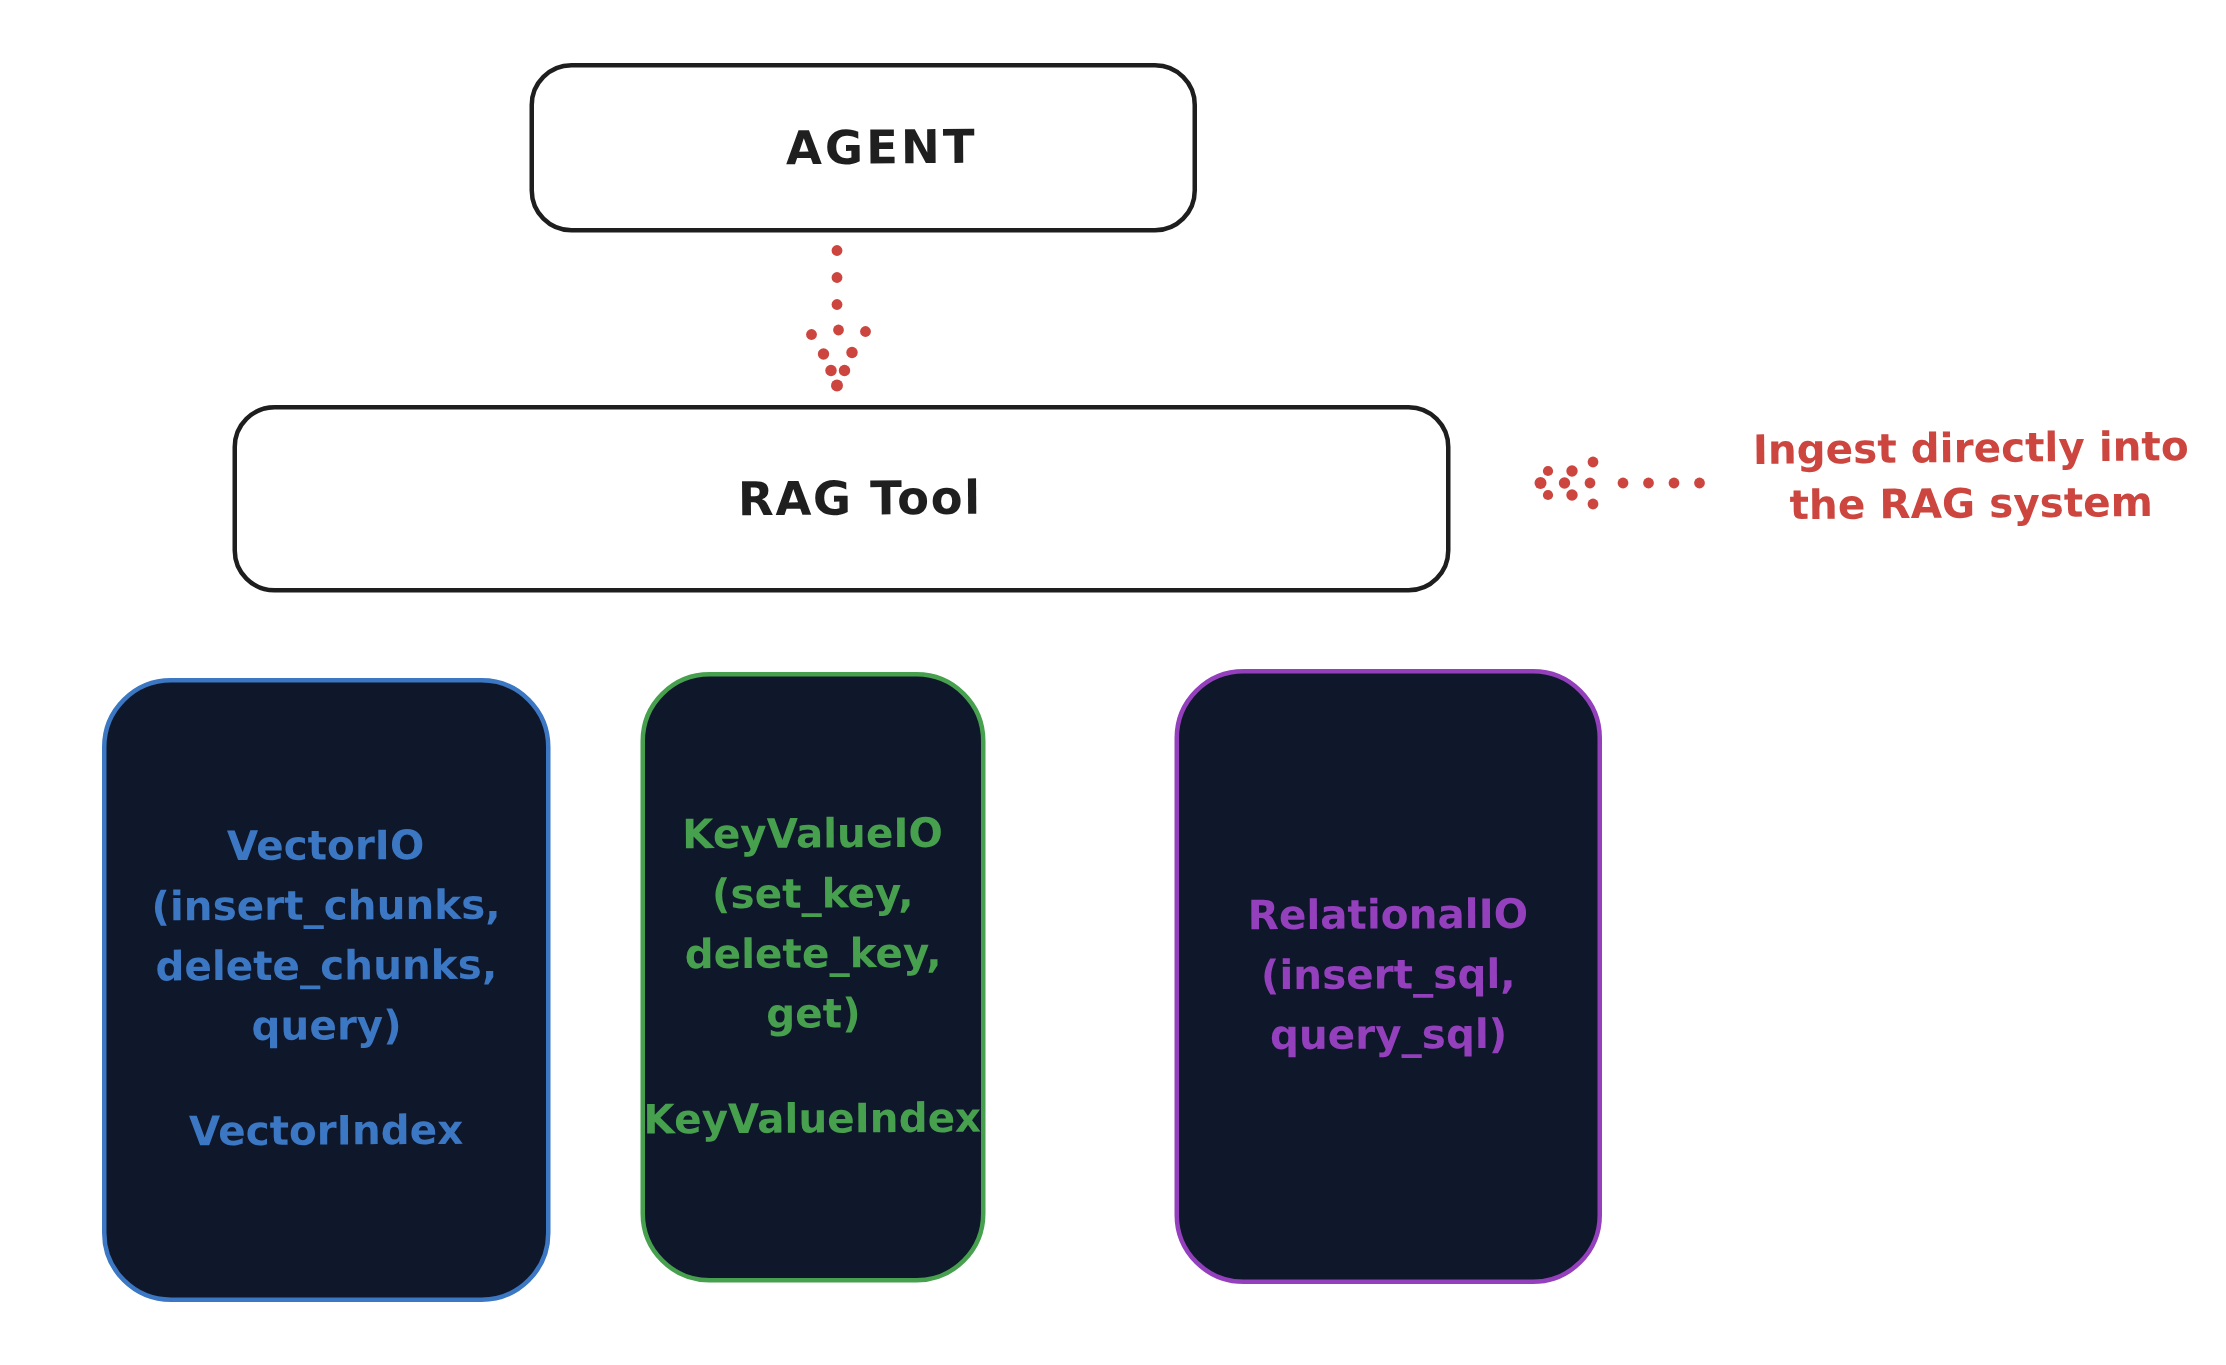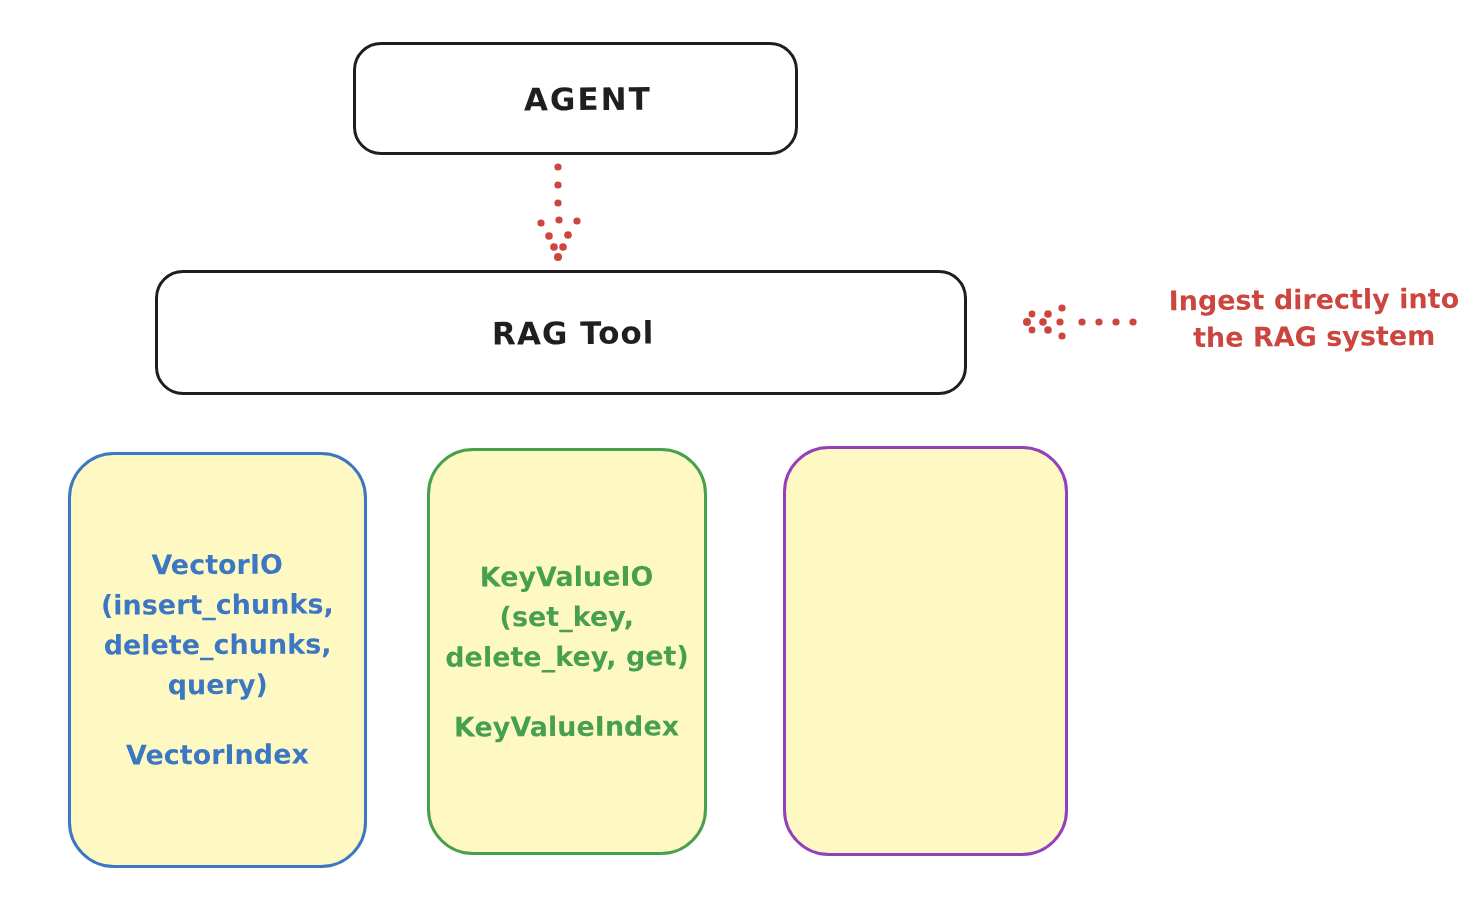--- a/index.html
+++ b/index.html
@@ -62,31 +62,31 @@
     text-align: center;
     white-space: pre-line;
     transform: rotate(-0.5deg);
   }
 
   
   .store-card {
     position: absolute;
     border: 3.5px solid var(--c, #333);
     border-radius: 46px;
-    background: #fef9c3;
+    background: #0f172a;
     box-sizing: border-box;
     display: flex;
     flex-direction: column;
     align-items: center;
     justify-content: center;
     color: var(--c, #333);
     text-align: center;
   }
   #store-vector     { left: 68px;  top: 452px; width: 299px; height: 416px; }
-  #store-keyvalue   { left: 427px; top: 448px; width: 280px; height: 407px; }
+  #store-keyvalue   { left: 427px; top: 448px; width: 230px; height: 407px; }
   #store-relational { left: 783px; top: 446px; width: 285px; height: 410px; }
   .store-io {
     font-size: 27px;
     font-weight: bold;
     line-height: 40px;
     white-space: pre-line;
     transform: rotate(-0.3deg);
   }
   .store-index {
     margin-top: 30px;
@@ -159,15 +159,18 @@
   </div>
 
   <div class="store-card" id="store-keyvalue" style="--c: #47a04e;">
     <div class="store-io">KeyValueIO
 (set_key,
 delete_key, get)</div>
     <div class="store-index">KeyValueIndex</div>
   </div>
 
   <div class="store-card" id="store-relational" style="--c: #9440bd;">
+    <div class="store-io">RelationalIO
+(insert_sql,
+query_sql)</div>
   </div>
 
 </div>
 
 </body></html>

